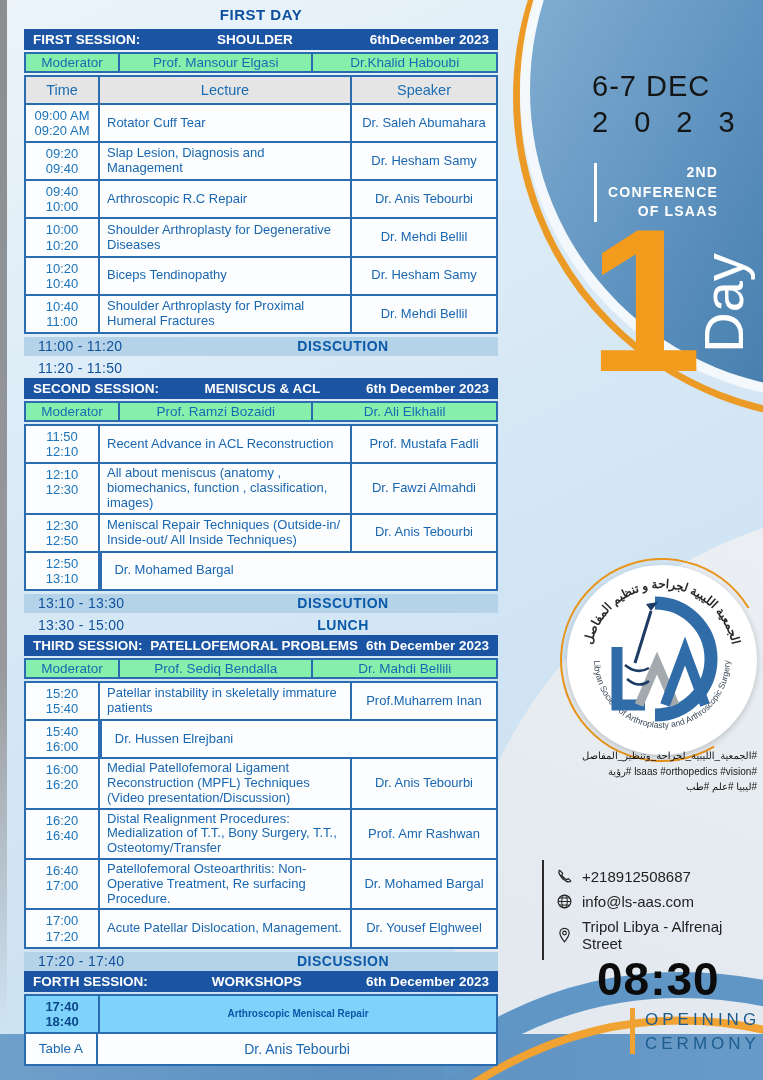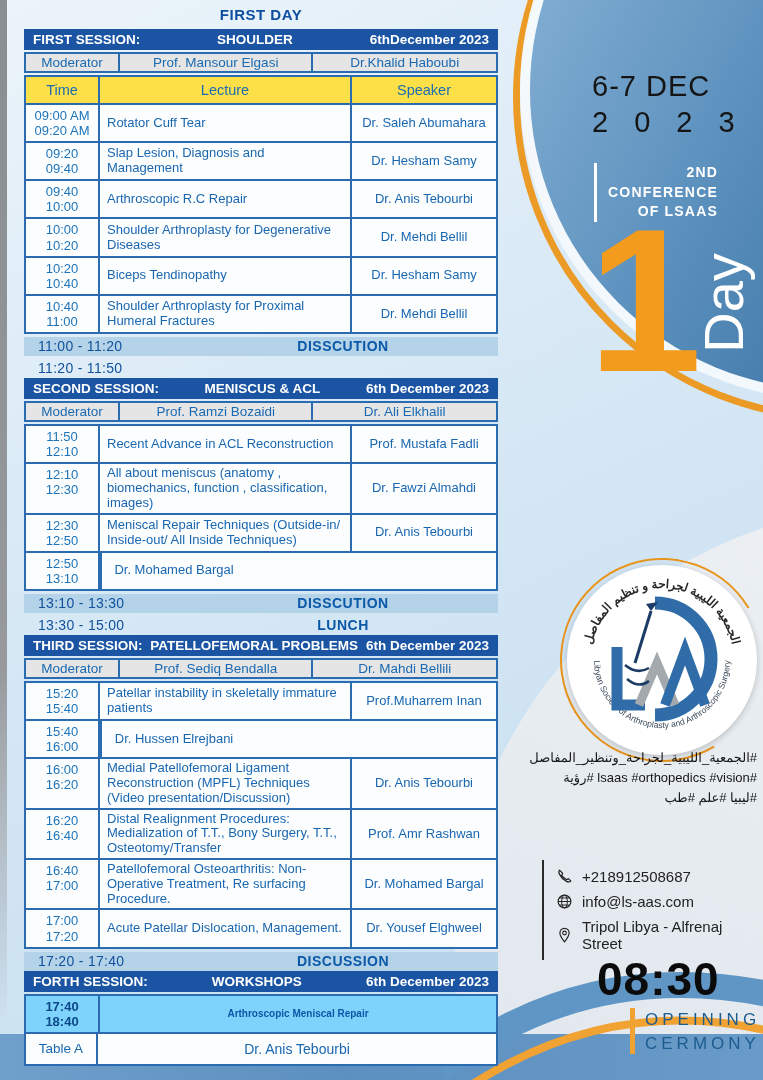--- a/index.html
+++ b/index.html
@@ -21,33 +21,33 @@
     box-shadow:0 0 0 10px rgba(244,249,252,.95);}
   .big-ring{position:absolute;left:513px;top:-227px;width:634px;height:634px;border-radius:50%;
     border:7px solid #eb9b25;z-index:2;}
 
   
   .schedule{position:absolute;left:24px;top:4px;width:474px;z-index:3;}
   .page-title{text-align:center;color:#0d4f9e;font-weight:bold;font-size:15px;letter-spacing:.5px;margin:2px 0 6px;}
   .shead{display:flex;justify-content:space-between;align-items:center;background:#1a54a2;color:#fff;
     font-weight:bold;font-size:13.5px;padding:3px 9px;}
   .shead .stopic{flex:1;text-align:center;}
-  .modrow{display:flex;border:2px solid #2b6cb0;background:#e5e5e5;color:#1a6ab3;font-size:13.5px;margin-top:2px;text-align:center;}
+  .modrow{display:flex;border:2px solid #2b6cb0;background:#86efac;color:#1a6ab3;font-size:13.5px;margin-top:2px;text-align:center;}
   .modrow .mlabel{width:88px;flex:none;border-right:2px solid #2b6cb0;padding:1px 2px;}
   .modrow .m1{flex:1.05;border-right:2px solid #2b6cb0;padding:1px 2px;}
   .modrow .m2{flex:1;padding:1px 2px;}
   .grid{border:2px solid #2b6cb0;margin-top:2px;background:#fbfdff;}
   .grow{display:flex;border-top:2px solid #2b6cb0;min-height:30px;}
   .grow:first-child{border-top:none;}
   .time{width:70px;flex:none;display:flex;flex-direction:column;justify-content:flex-start;align-items:center;
     color:#1d74b9;font-size:13px;line-height:1.16;border-right:2px solid #2b6cb0;padding:3px 1px;text-align:center;}
   .lect{flex:1;display:flex;align-items:center;color:#1a67b0;font-size:13px;line-height:1.14;padding:2px 7px;}
   .spk{width:138px;flex:none;display:flex;align-items:center;justify-content:center;text-align:right;
     color:#1a67b0;font-size:13px;line-height:1.12;border-left:2px solid #2b6cb0;padding:2px 3px;}
-  .chead{background:#fde047;min-height:26px;}
+  .chead{background:#e5e5e5;min-height:26px;}
   .chead .time,.chead .lect,.chead .spk{color:#1c6cb2;font-size:14.5px;justify-content:center;text-align:center;}
   .band{display:flex;align-items:center;margin-top:3px;min-height:19px;font-size:14px;}
   .band.filled{background:#b4d3e8;}
   .btime{width:150px;flex:none;padding-left:14px;color:#11519c;letter-spacing:.3px;}
   .blabel{flex:1;text-align:center;color:#0a58a8;font-weight:bold;letter-spacing:.5px;}
   .wtitle{background:#7dd3fc;min-height:29px;}
   .wtitle .time{color:#0d4788;font-weight:bold;}
   .wtext{flex:1;display:flex;align-items:center;justify-content:center;color:#0d57a8;font-weight:bold;font-size:10px;}
   .plabel{width:70px;flex:none;display:flex;align-items:center;justify-content:center;color:#1a67b0;font-size:13.5px;
     border-right:2px solid #2b6cb0;}
@@ -60,21 +60,21 @@
     font-size:14px;font-weight:bold;letter-spacing:1.2px;line-height:1.4;z-index:4;text-align:right;}
   .one{position:absolute;left:588px;top:208px;font-size:205px;line-height:.9;font-weight:bold;color:#f29b1d;z-index:3;}
   .day-rot{position:absolute;left:640px;top:268px;width:165px;height:70px;display:flex;align-items:center;justify-content:center;
     transform:rotate(-90deg);font-size:56px;color:#fff;font-weight:500;z-index:3;}
   .logo-wrap{position:absolute;left:560px;top:558px;width:204px;height:204px;z-index:3;}
   .logo-ring{position:absolute;inset:0;border-radius:50%;border:2.5px solid #e8951d;
     border-right-color:transparent;transform:rotate(14deg);}
   .logo-circle{position:absolute;inset:7px;background:#fff;border-radius:50%;
     box-shadow:0 2px 7px rgba(0,0,0,.2);display:flex;align-items:center;justify-content:center;}
   .hashtags{position:absolute;right:6px;top:748px;width:232px;direction:rtl;text-align:right;color:#151515;
-    font-size:13px;line-height:1.55;z-index:3;}
+    font-size:10px;line-height:1.55;z-index:3;}
   .contact{position:absolute;left:542px;top:860px;z-index:3;border-left:2.5px solid #2a2a2a;padding-left:12px;color:#222;font-size:15px;}
   .citem{display:flex;align-items:center;gap:9px;margin:8px 0;}
   .citem svg{flex:none;}
   .opening-time{position:absolute;left:597px;top:952px;font-size:46px;letter-spacing:1px;color:#0b0b0b;font-weight:600;z-index:3;}
   .opening{position:absolute;left:630px;top:1008px;display:flex;gap:10px;z-index:3;}
   .obar{width:5px;height:46px;background:#f0a232;}
   .olabel{font-size:17px;color:#1c5c8f;letter-spacing:4px;line-height:1.4;font-weight:500;}
 </style>
 </head>
 <body>

